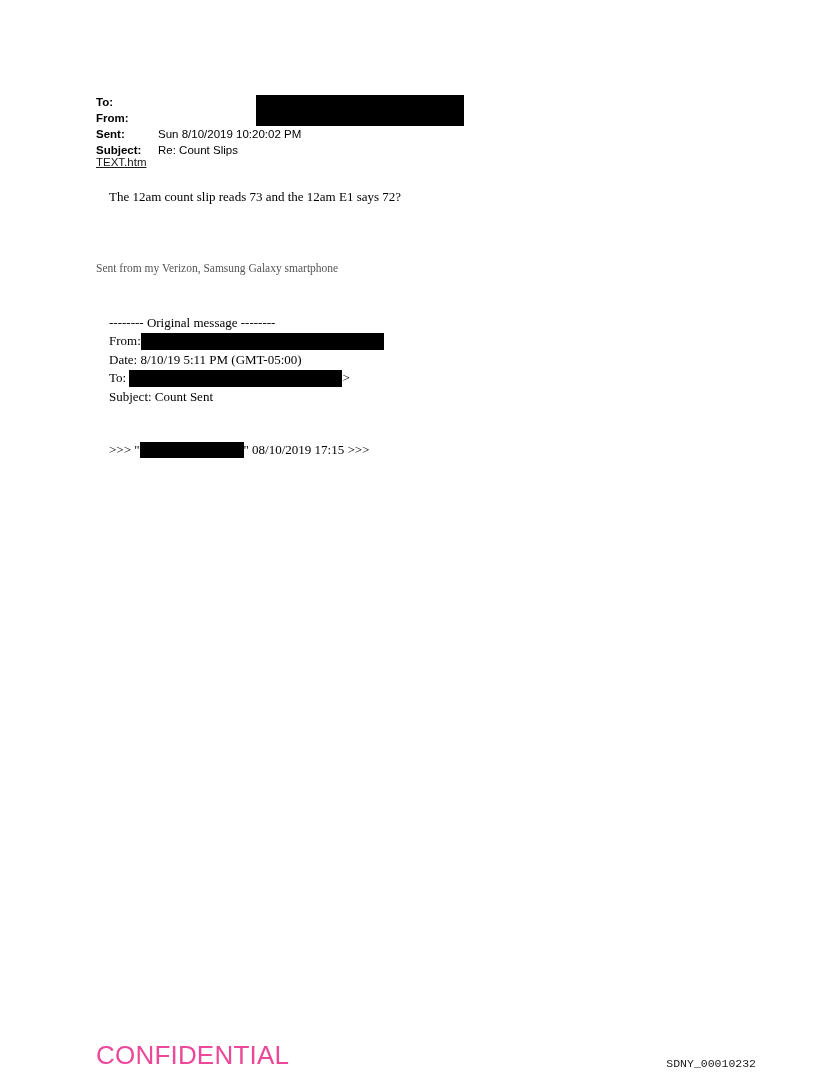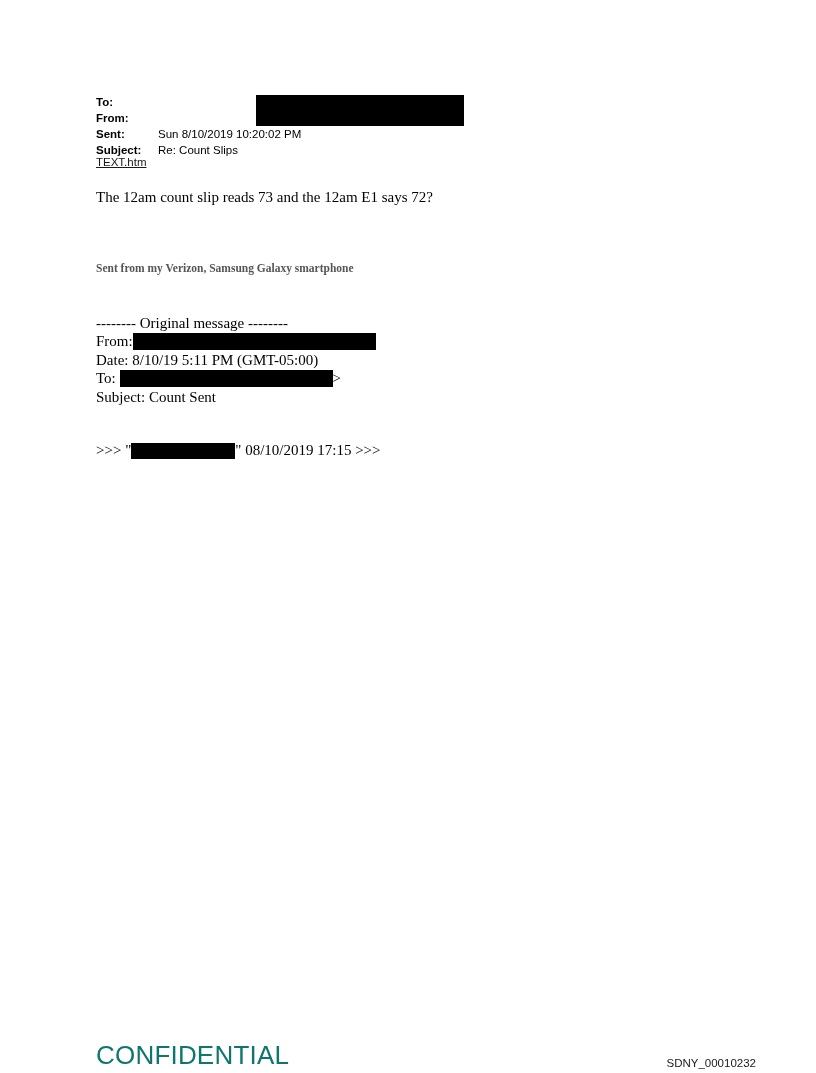--- a/index.html
+++ b/index.html
@@ -64,37 +64,37 @@
     font-family: "Liberation Sans", sans-serif;
     font-size: 11.5px;
     color: #1a1a1a;
     text-decoration: underline;
   }
 
   
   .body-line {
     position: absolute;
     font-family: "Liberation Serif", serif;
-    font-size: 15px;
+    font-size: 13px;
     color: #000;
     white-space: nowrap;
+    margin-left: 13px;
   }
   .msg-main {
     left: 96px;
     top: 189px;
   }
   .signature {
     position: absolute;
     left: 96px;
     top: 262px;
     font-family: "Liberation Serif", serif;
     font-size: 11.5px;
     color: #555555;
     white-space: nowrap;
-    font-weight: bold;
   }
 
   .orig-sep {
     left: 96px;
     top: 315px;
   }
   .orig-from {
     left: 96px;
     top: 333px;
   }
@@ -132,28 +132,28 @@
   }
 
   
   .confidential {
     position: absolute;
     left: 96px;
     top: 1040px;
     font-family: "Liberation Sans", sans-serif;
     font-size: 26px;
     letter-spacing: 0.2px;
-    color: #0f766e;
+    color: #ec4899;
     white-space: nowrap;
   }
   .bates {
     position: absolute;
     right: 60px;
     top: 1057px;
-    font-family: Liberation Sans, sans-serif;
+    font-family: Liberation Mono, monospace;
     font-size: 11.5px;
     color: #1a1a1a;
     white-space: nowrap;
   }
 </style>
 </head>
 <body>
 
 <div class="page">
 

